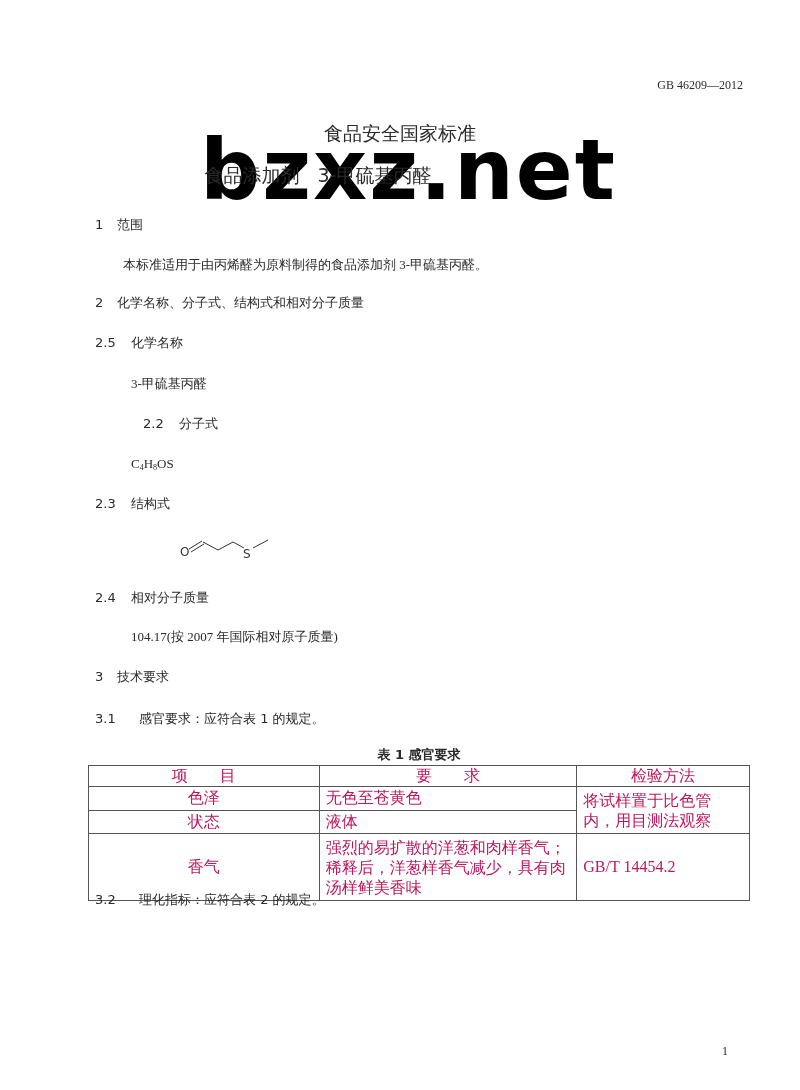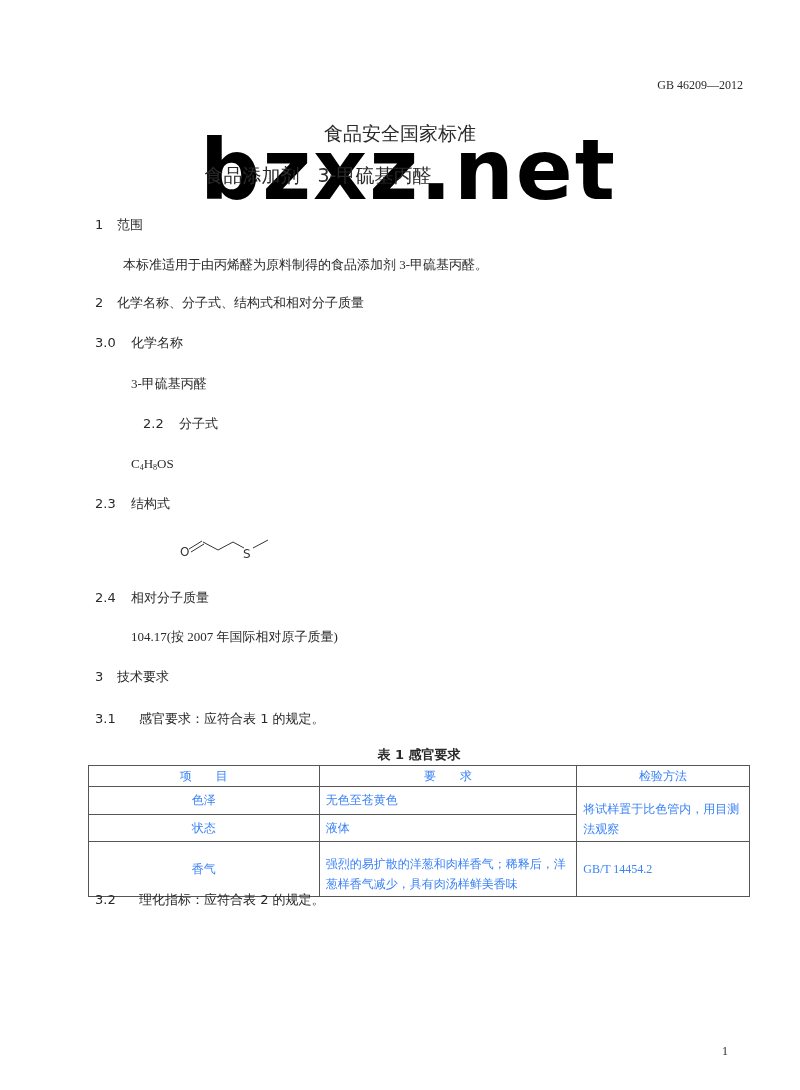--- a/index.html
+++ b/index.html
@@ -9,25 +9,25 @@
   .abs { position: absolute; white-space: nowrap; }
   .std-no { top: 78px; right: 57px; font-size: 12px; }
   .watermark { top: 128px; left: 200px; font-family: "DejaVu Sans", sans-serif; font-weight: bold; font-size: 84px; color: #000000; letter-spacing: 2px; z-index: 0; line-height: 1; }
   .title1 { top: 121px; left: 0; width: 800px; text-align: center; font-size: 19px; z-index: 1; }
   .title2 { top: 163px; left: 0; width: 636px; text-align: center; font-size: 19px; z-index: 1; }
   .title2 .gap { display: inline-block; width: 18px; }
   .h1 { font-size: 13px; }
   .h1 .num { display: inline-block; }
   .body { font-size: 13px; }
   .sub { font-size: 8px; vertical-align: -2px; }
-  table.t1 { position: absolute; left: 88px; top: 765px; width: 662px; border-collapse: collapse; font-family: "Liberation Serif", "DejaVu Serif", serif; font-size: 12px; color: #3b82f6; }
+  table.t1 { position: absolute; left: 88px; top: 765px; width: 662px; border-collapse: collapse; font-family: "Liberation Serif", "DejaVu Serif", serif; font-size: 16px; color: #be185d; }
   table.t1 td { border: 1px solid #555; padding: 0 6px; height: 20px; line-height: 20px; }
   table.t1 td.c { text-align: center; }
   table.t1 td.l { text-align: left; }
-  table.t1 td.two { line-height: 20px; padding-top: 12px; padding-bottom: 2px; }
+  table.t1 td.two { line-height: 20px; padding-top: 4px; padding-bottom: 2px; }
   .caption { top: 746px; left: 0; width: 838px; text-align: center; font-size: 13px; font-weight: bold; }
   .page-num { top: 1044px; left: 722px; font-size: 12px; }
   svg.struct { position: absolute; left: 178px; top: 530px; }
 </style>
 </head>
 <body>
 
 <div class="abs serif std-no">GB 46209—2012</div>
 
 <div class="abs watermark">bzxz.net</div>
@@ -40,21 +40,21 @@
 <div class="abs sans h1" style="top:216px;left:95px;">
   <span class="num" style="width:22px;">1</span><span>范围</span>
 </div>
 <div class="abs serif body" style="top:256px;left:123px;">本标准适用于由丙烯醛为原料制得的食品添加剂 3-甲硫基丙醛。</div>
 
 <div class="abs sans h1" style="top:294px;left:95px;">
   <span class="num" style="width:22px;">2</span><span>化学名称、分子式、结构式和相对分子质量</span>
 </div>
 
 <div class="abs sans h1" style="top:334px;left:95px;">
-  <span class="num" style="width:36px;">3.0</span><span>化学名称</span>
+  <span class="num" style="width:36px;">2.5</span><span>化学名称</span>
 </div>
 <div class="abs serif body" style="top:375px;left:131px;">3-甲硫基丙醛</div>
 
 <div class="abs sans h1" style="top:415px;left:95px;margin-left:48px;">
   <span class="num" style="width:36px;">2.2</span><span>分子式</span>
 </div>
 <div class="abs serif body" style="top:456px;left:131px;">
   <span>C</span><span class="sub">4</span><span>H</span><span class="sub">8</span><span>OS</span>
 </div>
 

